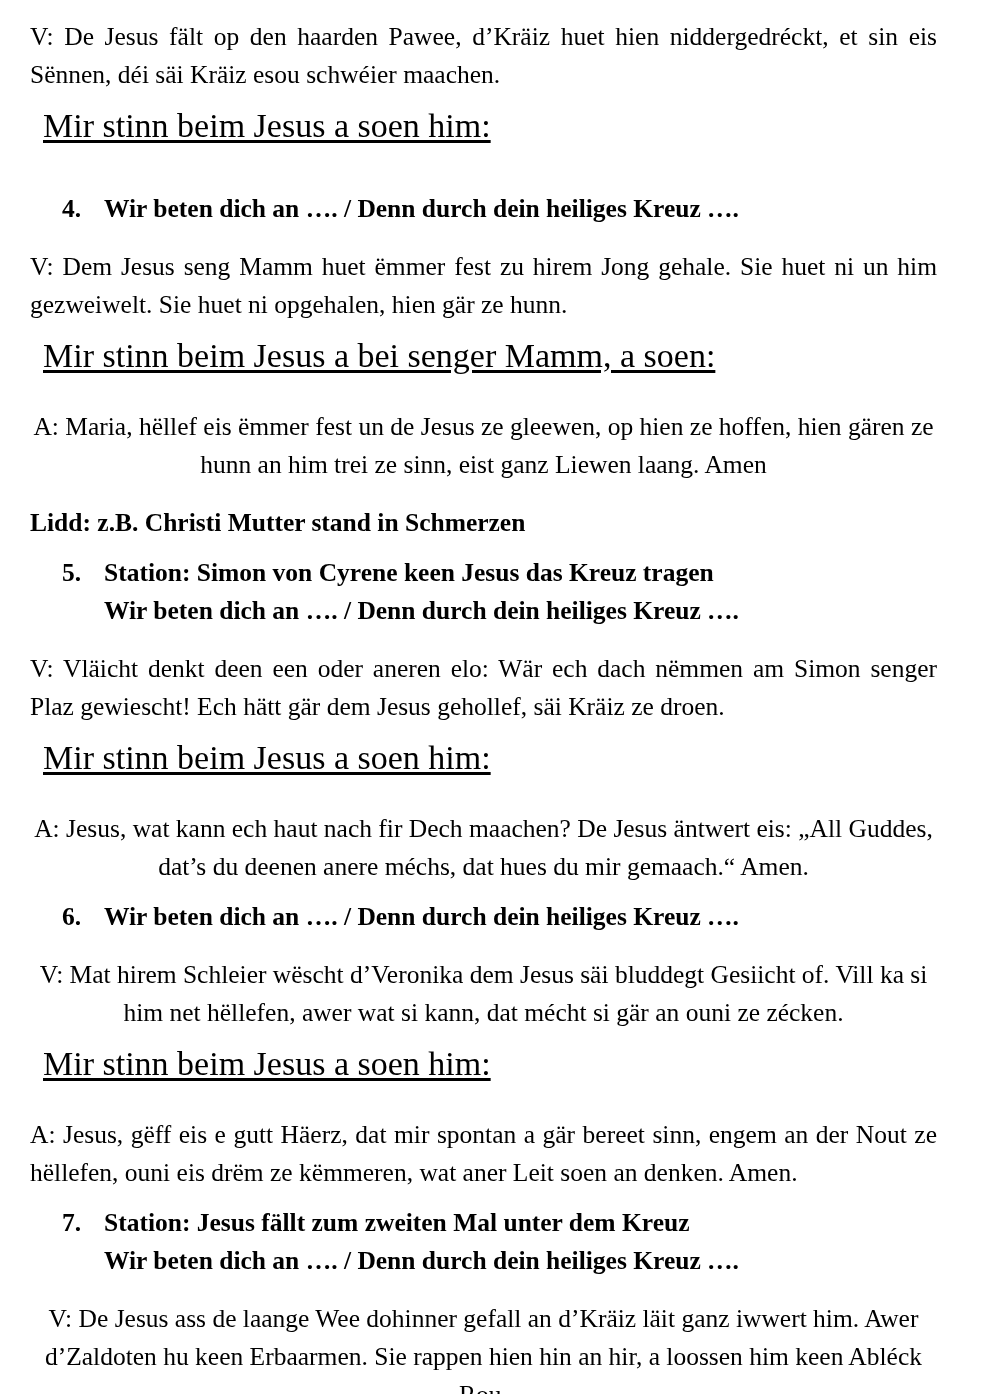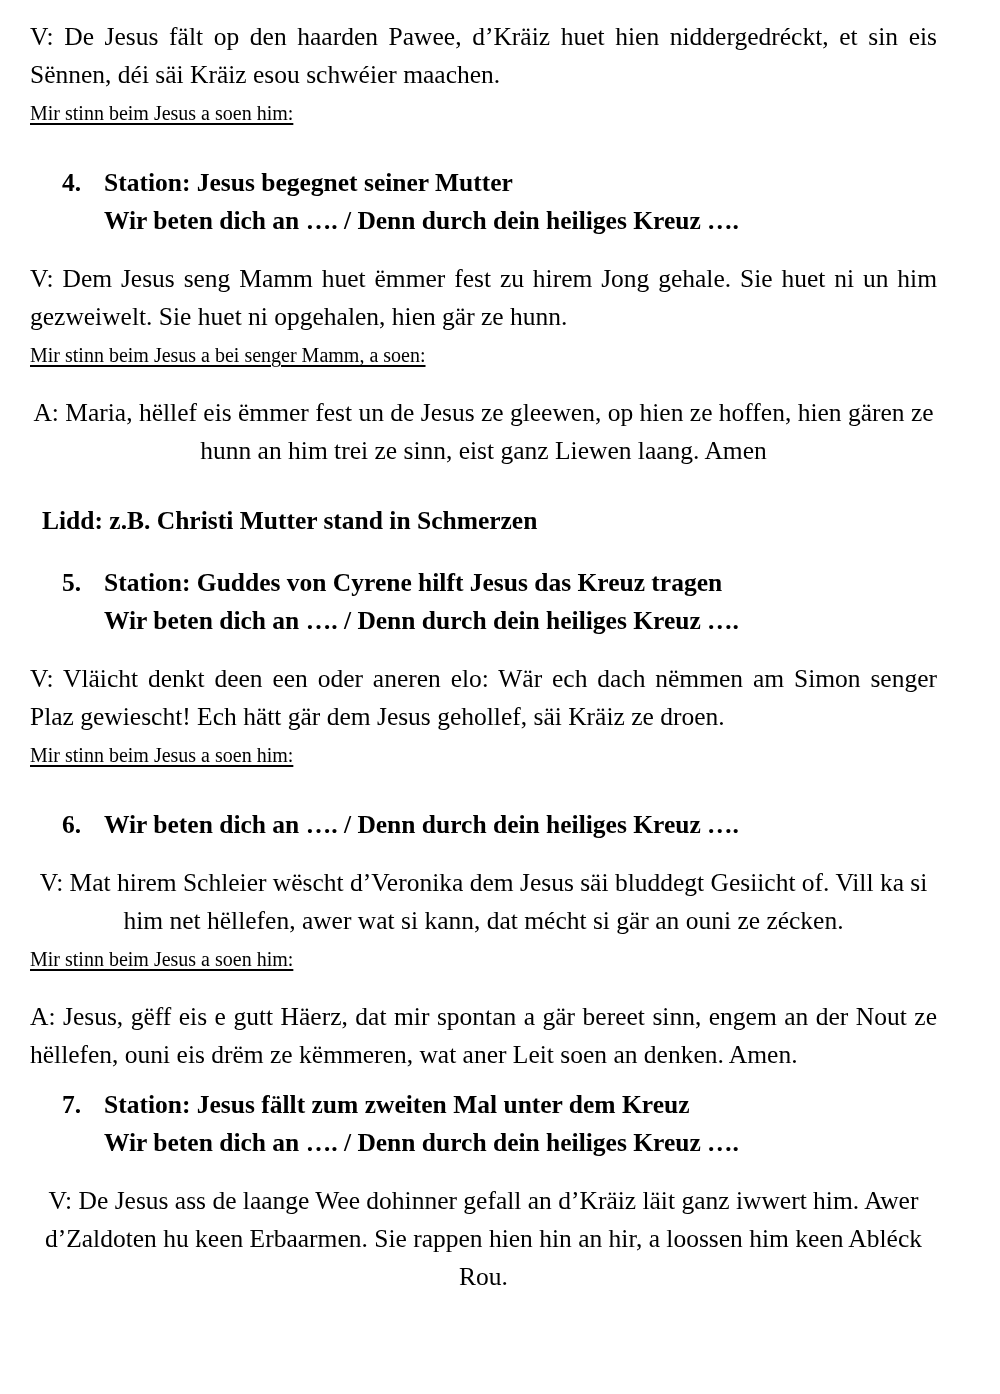--- a/index.html
+++ b/index.html
@@ -27,22 +27,22 @@
     text-justify: inter-word;
     margin: 0;
     font-size: 25.5px;
     line-height: 38px;
   }
   .para.last-left {
     text-align: center;
   }
   
   .cue {
-    margin: 0;
-    font-size: 20px;
+    margin: 13px;
+    font-size: 34px;
     line-height: 38px;
     text-align: left;
   }
   .cue span.u {
     text-decoration: underline;
     text-underline-offset: 3px;
   }
   
   .station {
     margin: 0;
@@ -60,21 +60,21 @@
   }
   .station-body {
     flex: 1 1 auto;
   }
   .station-title,
   .station-sub {
     display: block;
     white-space: nowrap;
   }
   .hymn {
-    margin: 12px;
+    margin: 0;
     font-weight: bold;
     font-size: 25.5px;
     line-height: 38px;
     text-align: left;
   }
   
   .gap-sm { height: 12px; }
   .gap-md { height: 20px; }
 </style>
 </head>
@@ -87,21 +87,20 @@
   <p class="cue"><span class="u">Mir stinn beim Jesus a soen him:</span></p>
 
   <div class="gap-md"></div>
 
 
   <div class="gap-sm"></div>
 
   <div class="station">
     <span class="station-num">4.</span>
     <span class="station-body">
-      <span class="station-title">Station: Jesus begegnet seiner Mutter</span>
       <span class="station-sub">Wir beten dich an …. / Denn durch dein heiliges Kreuz ….</span>
     </span>
   </div>
 
   <div class="gap-md"></div>
 
   <p class="para">V: Dem Jesus seng Mamm huet ëmmer fest zu hirem Jong gehale. Sie huet ni un him gezweiwelt. Sie huet ni opgehalen, hien gär ze hunn.</p>
 
   <p class="cue"><span class="u">Mir stinn beim Jesus a bei senger Mamm, a soen:</span></p>
 
@@ -111,33 +110,34 @@
 
   <div class="gap-md"></div>
 
   <p class="hymn">Lidd: z.B. Christi Mutter stand in Schmerzen</p>
 
   <div class="gap-sm"></div>
 
   <div class="station">
     <span class="station-num">5.</span>
     <span class="station-body">
-      <span class="station-title">Station: Guddes von Cyrene hilft Jesus das Kreuz tragen</span>
+      <span class="station-title">Station: Simon von Cyrene keen Jesus das Kreuz tragen</span>
       <span class="station-sub">Wir beten dich an …. / Denn durch dein heiliges Kreuz ….</span>
     </span>
   </div>
 
   <div class="gap-md"></div>
 
   <p class="para">V: Vläicht denkt deen een oder aneren elo: Wär ech dach nëmmen am Simon senger Plaz gewiescht! Ech hätt gär dem Jesus gehollef, säi Kräiz ze droen.</p>
 
   <p class="cue"><span class="u">Mir stinn beim Jesus a soen him:</span></p>
 
   <div class="gap-md"></div>
 
+  <p class="para last-left">A: Jesus, wat kann ech haut nach fir Dech maachen? De Jesus äntwert eis: „All Guddes, dat’s du deenen anere méchs, dat hues du mir gemaach.“ Amen.</p>
 
   <div class="gap-sm"></div>
 
   <div class="station">
     <span class="station-num">6.</span>
     <span class="station-body">
       <span class="station-sub">Wir beten dich an …. / Denn durch dein heiliges Kreuz ….</span>
     </span>
   </div>
 

